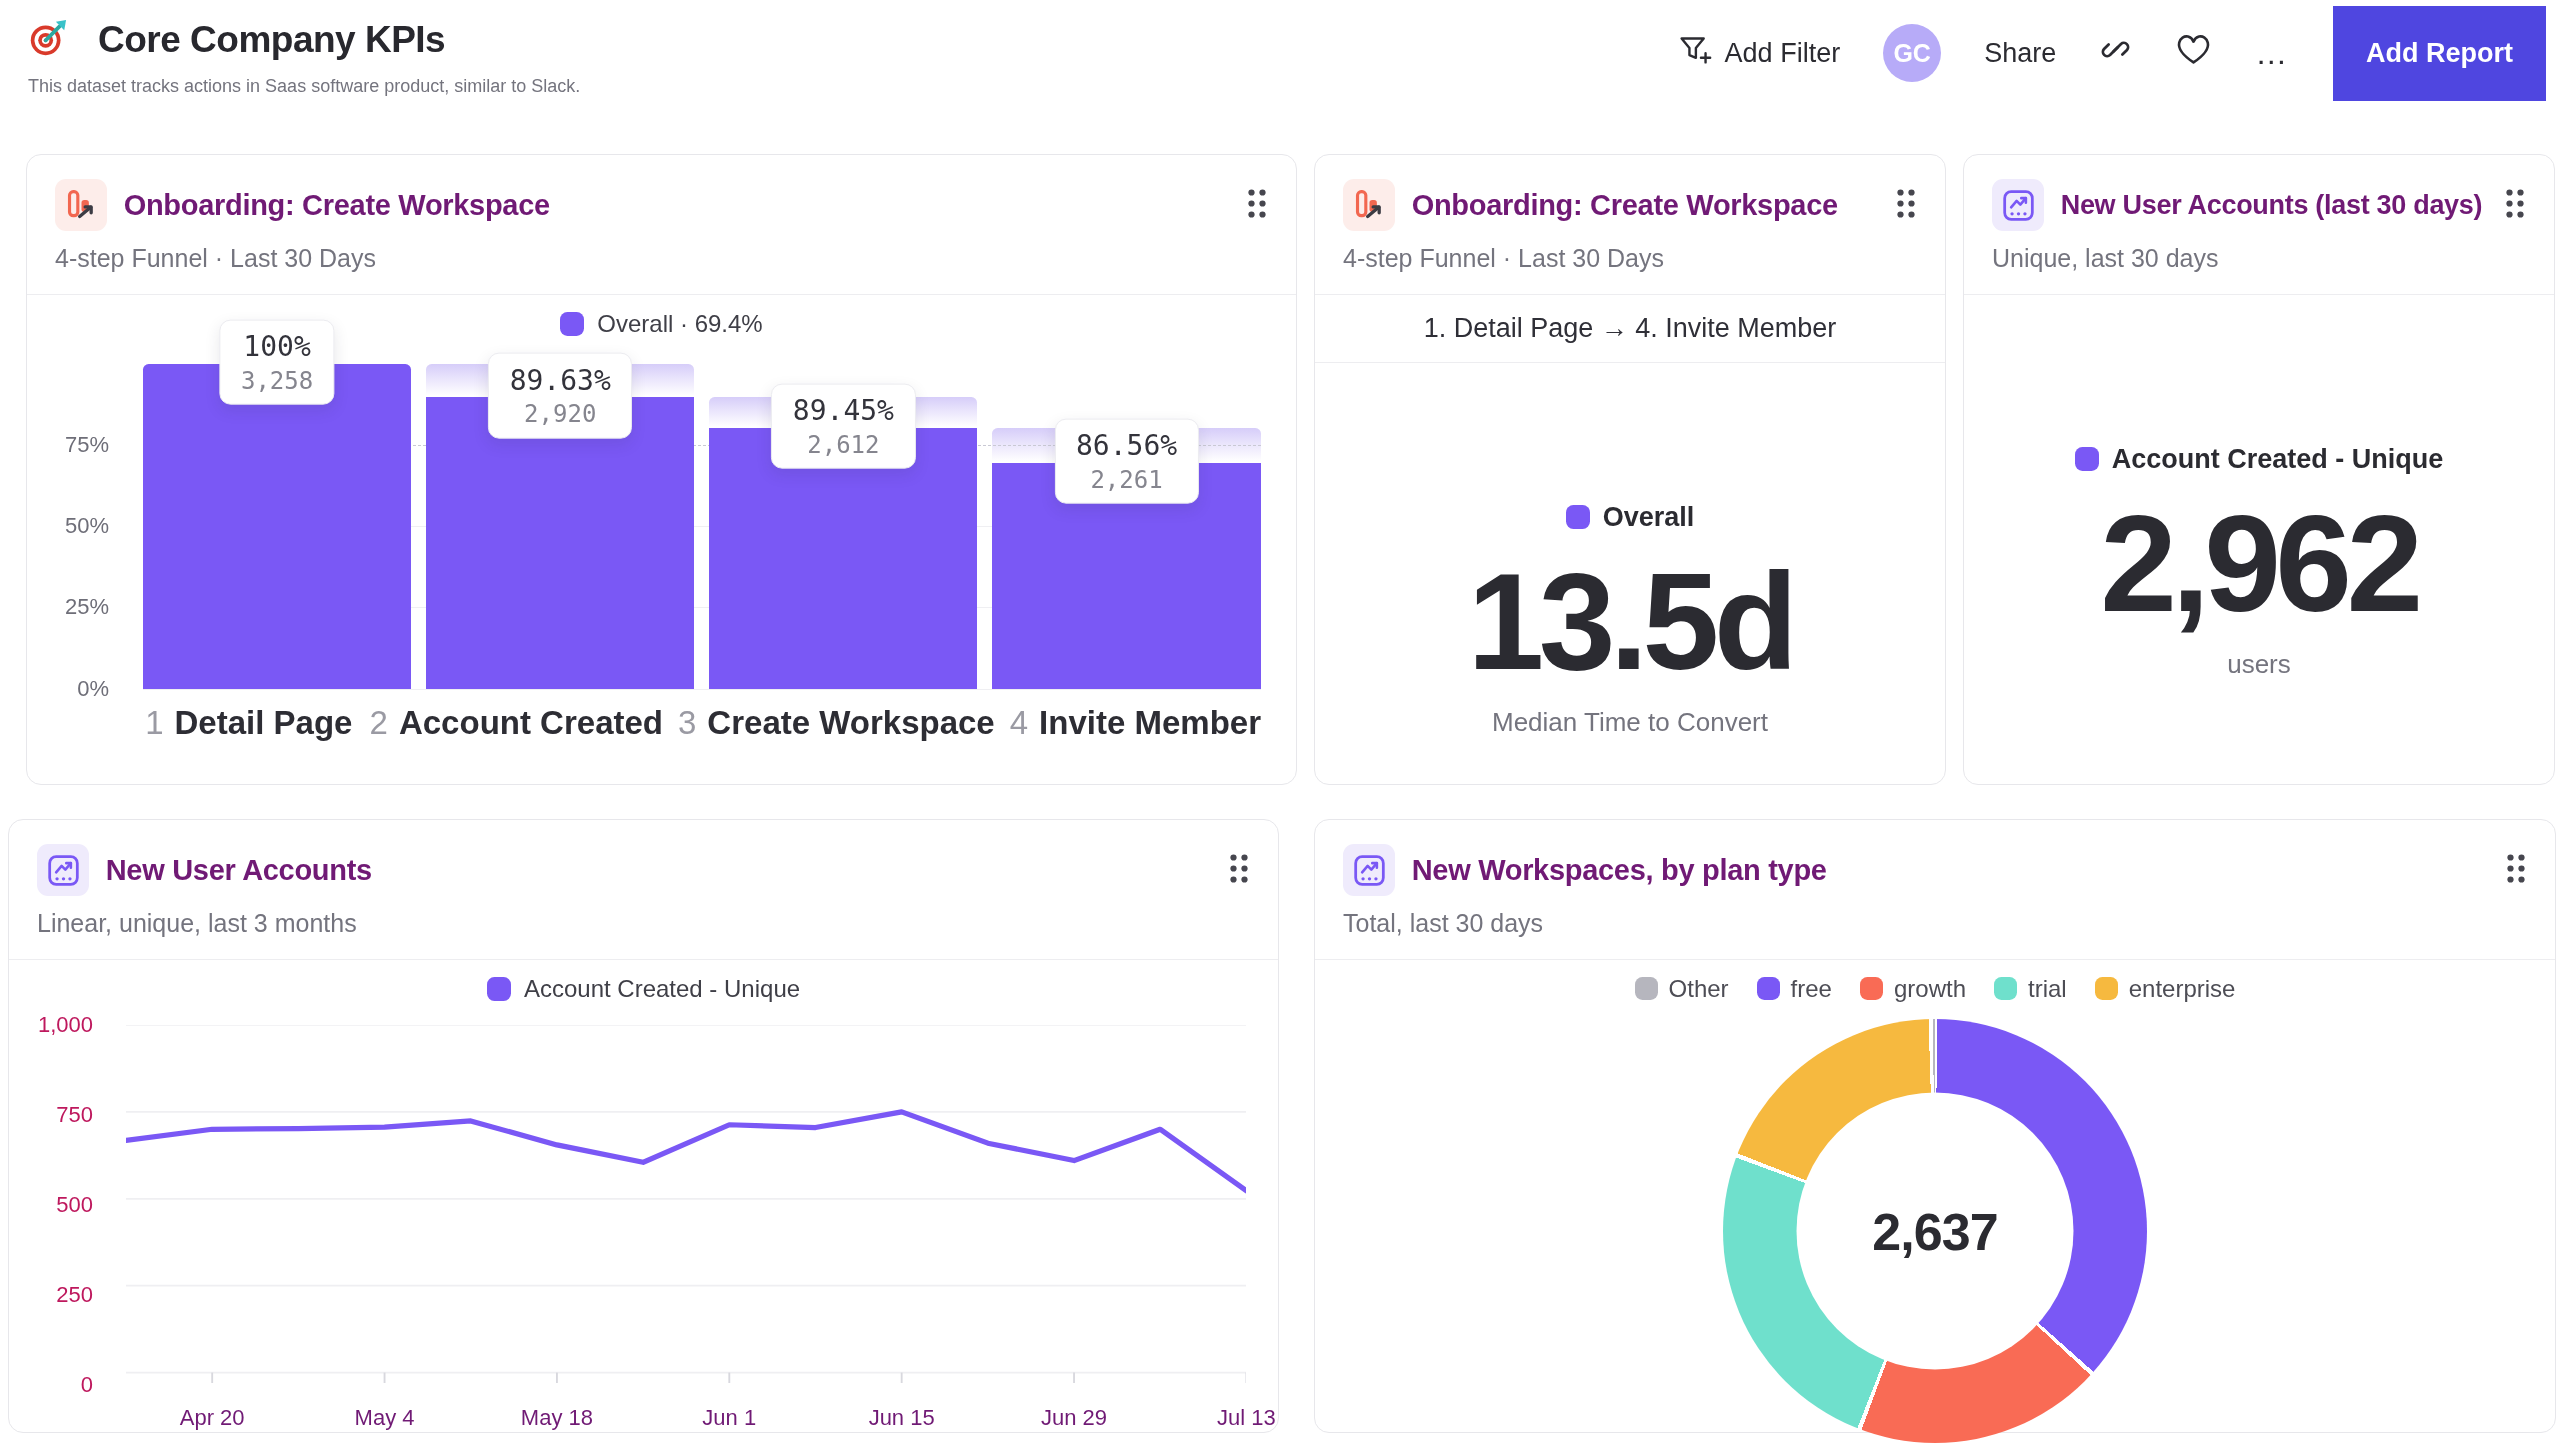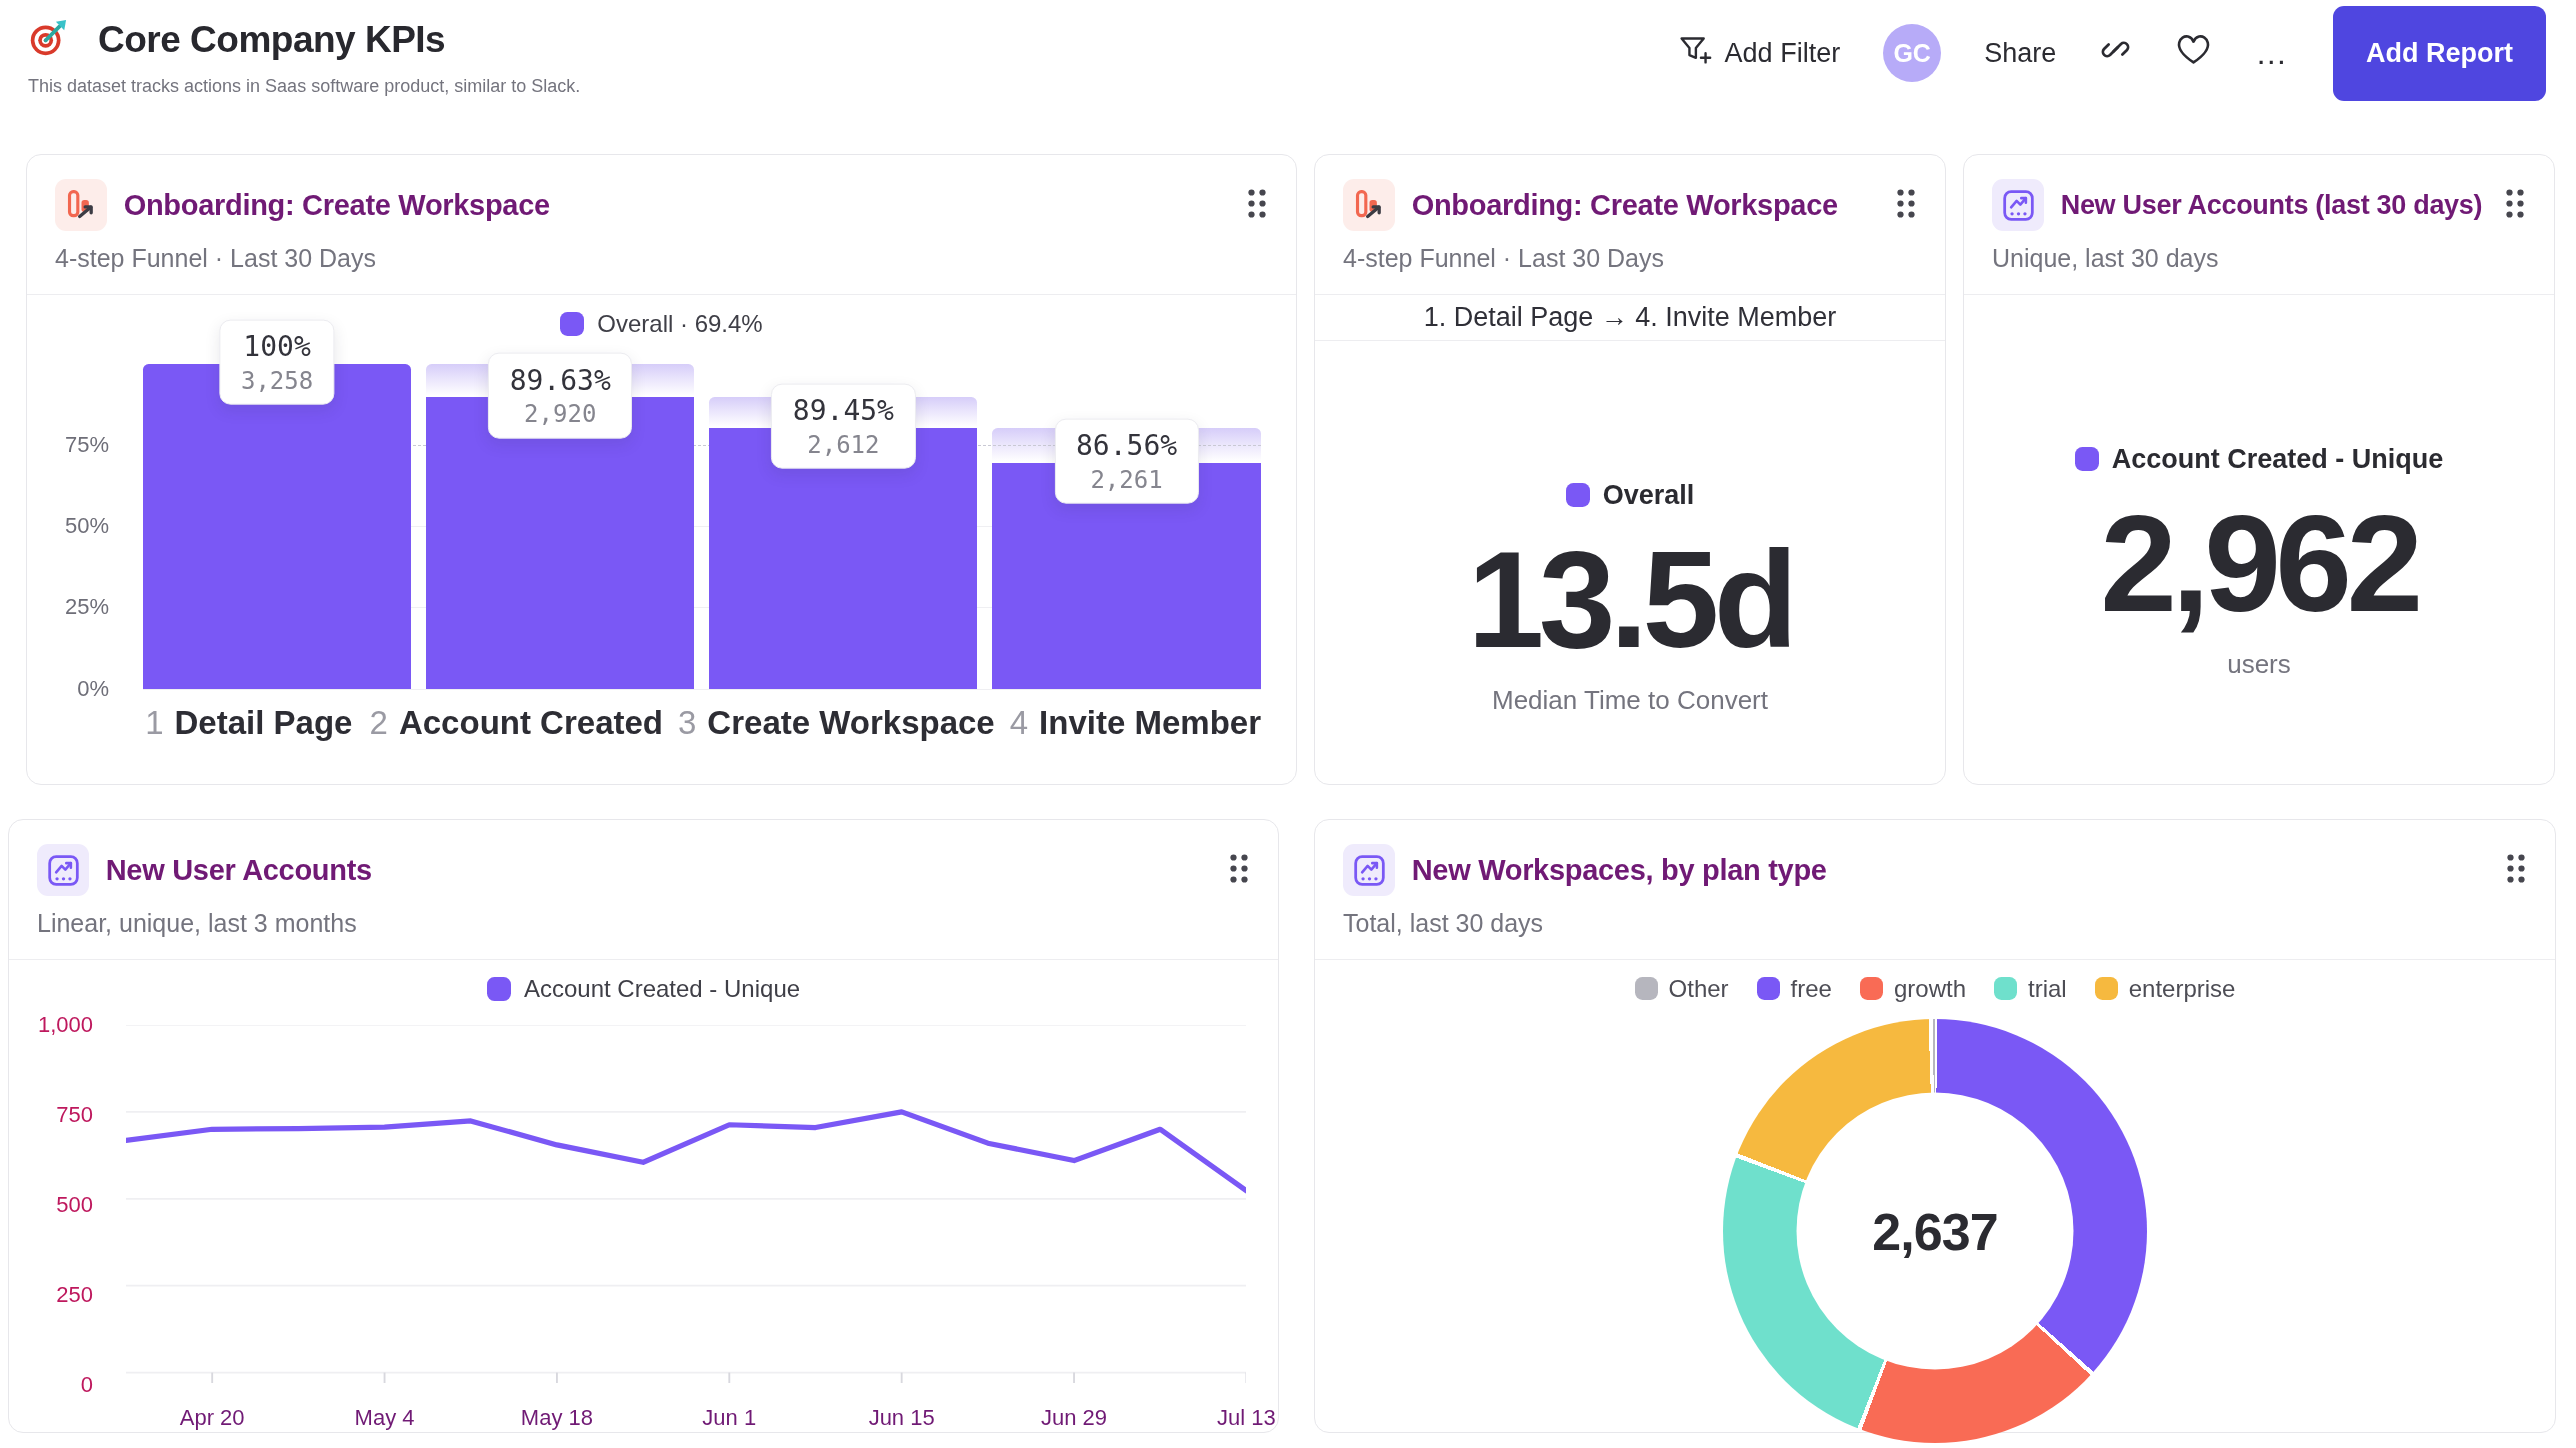--- a/index.html
+++ b/index.html
@@ -10,21 +10,21 @@
   
   .hdr-left { position:absolute; left:28px; top:18.6px; }
   .hdr-title-row { display:flex; align-items:center; gap:31px; }
   .hdr-title { font-size:37px; font-weight:700; color:#28282e; letter-spacing:-0.5px; }
   .hdr-sub { margin-top:15px; font-size:18px; color:#74747e; }
   .hdr-right { position:absolute; right:30px; top:20.5px; display:flex; align-items:center; gap:43px; height:65px; }
   .action { display:flex; align-items:center; gap:13px; font-size:27px; color:#2b2b31; cursor:pointer; }
   .avatar { width:58px; height:58px; border-radius:50%; background:#b7abf8; color:#fff;
             display:flex; align-items:center; justify-content:center; font-size:25px; font-weight:700; }
   .btn-primary { background:#4f46e0; color:#fff; font-size:27px; font-weight:600;
-                 padding:32px 33px; border-radius:11px; border:none; cursor:pointer; }
+                 padding:32px 33px; border-radius:0; border:none; cursor:pointer; }
   .dots3 { font-size:32px; letter-spacing:2.8px; color:#2b2b31; }
 
   
   .card { position:absolute; background:#fff; border:0.9px solid #e7e7eb; border-radius:15px; }
   .card-head { padding:24px 28px 20.5px 28px; }
   .card-head-row { display:flex; align-items:center; }
   .card-icon { width:52px; height:52px; border-radius:11px; display:flex; align-items:center; justify-content:center; flex:0 0 52px; }
   .icon-red { background:#fdedea; }
   .icon-purple { background:#efebfc; }
   .card-title { font-size:29px; font-weight:700; color:#701a75; margin-left:16.7px; letter-spacing:-0.3px;
@@ -54,21 +54,21 @@
            border-radius:11px; box-shadow:0 5.6px 15px rgba(40,40,60,.10); padding:9.3px 20.5px; text-align:center;
            z-index:5; white-space:nowrap; }
   .f-tip .pct { font-family:"DejaVu Sans Mono", monospace; font-size:28px; color:#33333b; }
   .f-tip .cnt { font-family:"DejaVu Sans Mono", monospace; font-size:24px; color:#85858e; margin-top:3.7px; }
   .f-steps { margin:15px 35px 0 116px; display:flex; gap:15px; }
   .f-step { flex:1; text-align:center; font-size:33px; white-space:nowrap; }
   .f-step .n { color:#9a9aa3; margin-right:11px; font-weight:400; }
   .f-step .nm { color:#2d2d34; font-weight:700; }
 
   
-  .band { text-align:center; font-size:27px; color:#2f2f37; padding:7px 0; }
+  .band { text-align:center; font-size:27px; color:#2f2f37; padding:18px 0; }
   .metric-area { display:flex; flex-direction:column; align-items:center; padding-top:139px; }
   .metric-area.taller { padding-top:149px; }
   .big-num { font-size:138px; font-weight:700; color:#2b2b31; letter-spacing:-5.6px; margin-top:16.7px; line-height:1.05; }
   .metric-cap { font-size:26px; color:#74747e; margin-top:13px; }
   .legend-bold { font-size:27px; font-weight:700; color:#2b2b31; }
 
   
   .lwrap { position:relative; margin:9.3px 26px 0 26px; height:426px; }
   .l-ylabels { position:absolute; left:0; width:73px; top:7.4px; bottom:58px; }
   .l-ylabels div { position:absolute; right:15px; transform:translateY(-50%); font-size:22px; color:#be185d; }

